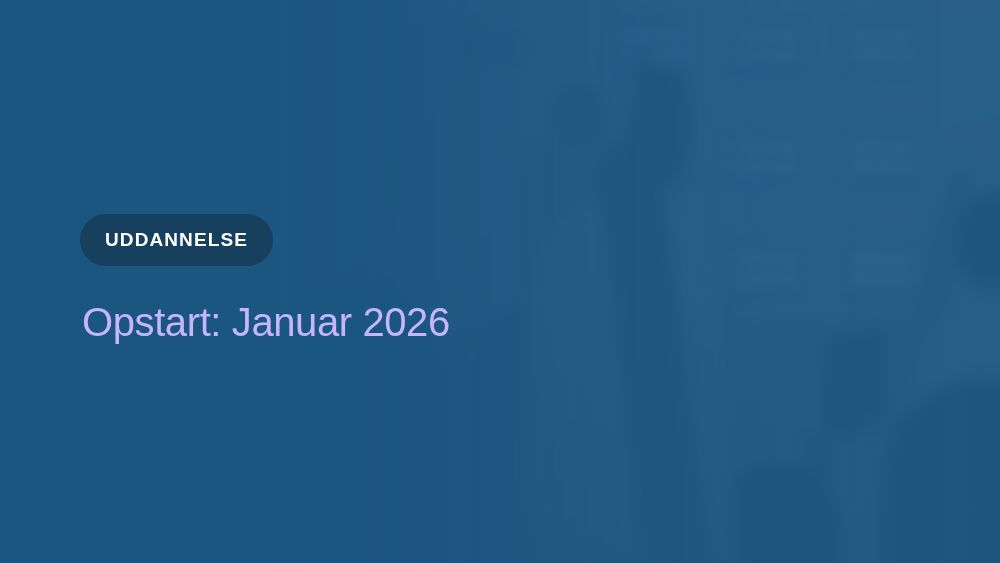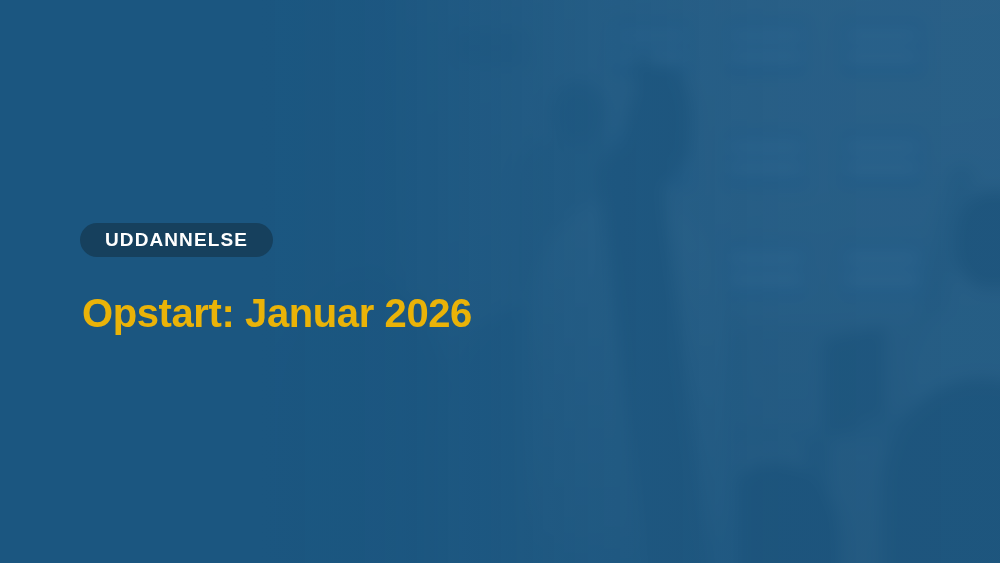--- a/index.html
+++ b/index.html
@@ -210,44 +210,44 @@
     flex-direction: column;
     justify-content: center;
     padding-bottom: 4px;
     box-sizing: border-box;
   }
   #badge {
     display: inline-flex;
     align-items: center;
     justify-content: center;
     align-self: flex-start;
-    height: 34px;
+    height: 52px;
     padding: 0 25px;
     border-radius: 999px;
     background: #16405d;
     color: #ffffff;
     font-size: 19px;
     font-weight: 700;
     letter-spacing: 1.1px;
     margin-bottom: 34px;
     white-space: nowrap;
   }
   #headline {
     color: #74cba4;
     font-size: 72px;
     font-weight: 700;
     line-height: 1.07;
     letter-spacing: -1.4px;
     margin: 0 0 16px 2px;
     white-space: pre-line;
   }
   #subtitle {
-    color: #eab308;
+    color: #c4b5fd;
     font-size: 40px;
-    font-weight: 700;
+    font-weight: 400;
     letter-spacing: -0.4px;
     margin: 0 0 0 2px;
     white-space: nowrap;
   }
 </style>
 </head>
 <body>
 
 <div id="banner">
 

